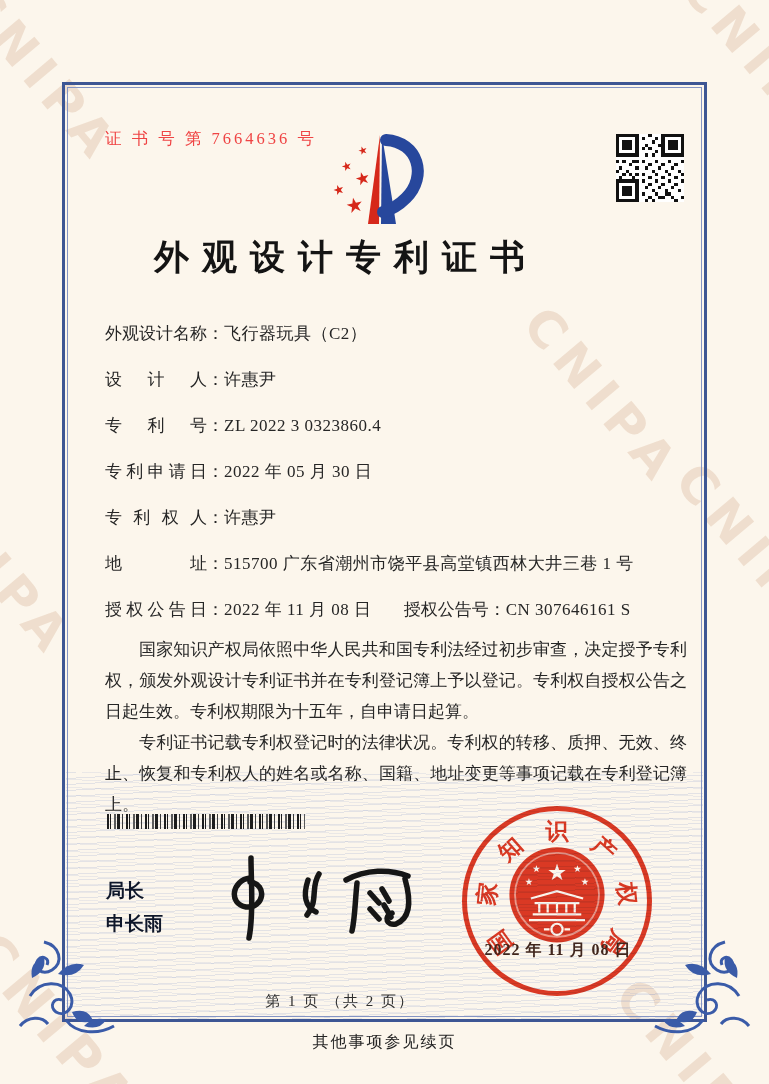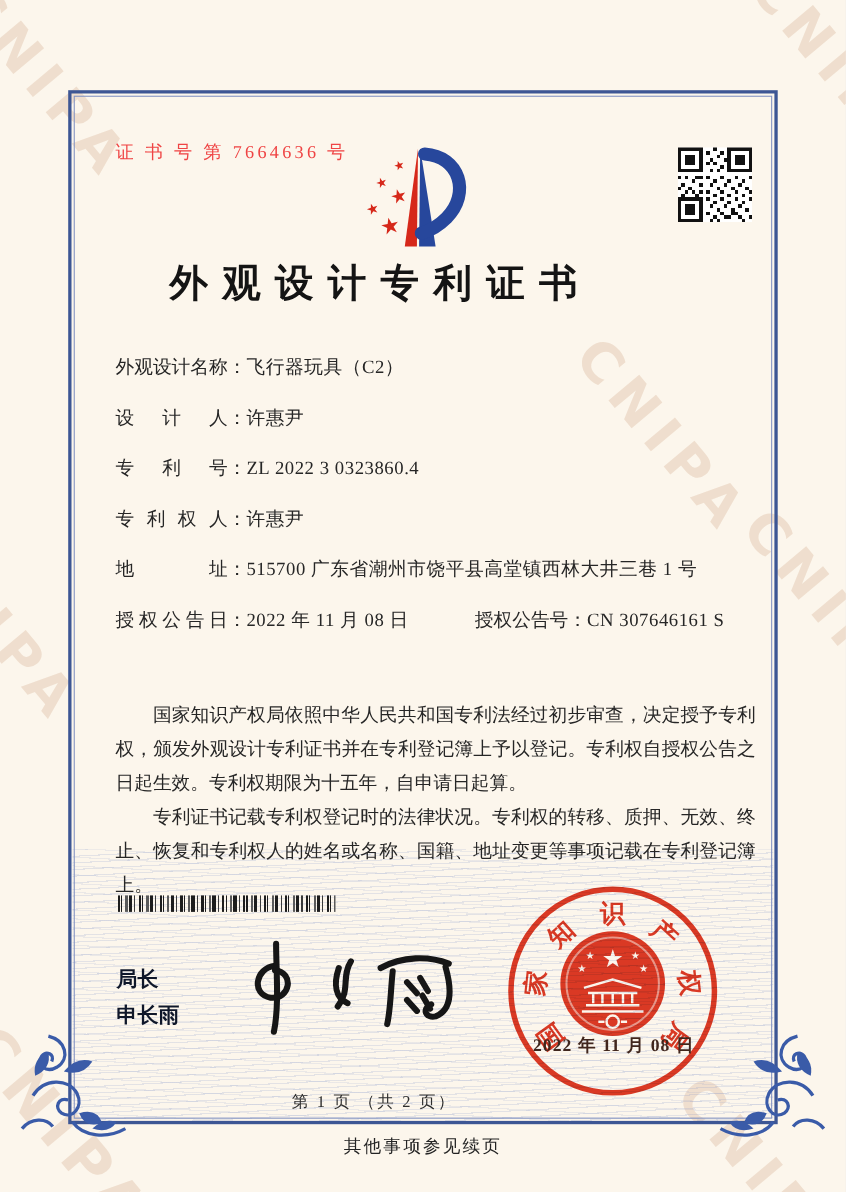--- a/index.html
+++ b/index.html
@@ -23,21 +23,21 @@
   .logo{position:absolute;left:322px;top:132px;width:104px;height:96px;}
   .qr{position:absolute;left:616px;top:134px;width:68px;height:68px;}
   .title{position:absolute;left:62px;width:555px;top:234px;text-align:center;
          font-size:35px;font-weight:bold;letter-spacing:13px;text-indent:13px;color:#141414;}
   
   .fields{position:absolute;left:105px;top:322px;width:582px;}
   .frow{font-size:17px;line-height:23px;margin-bottom:23px;white-space:nowrap;color:#262626;}
   .flabel{display:inline-block;width:102px;text-align:justify;text-align-last:justify;vertical-align:bottom;}
   .fcolon{display:inline-block;}
   .fvalue{letter-spacing:0.5px;}
-  .fpair2{margin-left:60px;}
+  .fpair2{margin-left:32px;}
   
   .paras{position:absolute;left:105px;top:634px;width:582px;font-size:17px;line-height:31px;
          text-align:justify;color:#262626;}
   .paras p{margin:0;text-indent:2em;}
   
   .barcode{position:absolute;left:107px;top:814px;width:198px;height:15px;
     background:repeating-linear-gradient(90deg,
       #1d1d1d 0 2px, rgba(0,0,0,0) 2px 3px,
       #1d1d1d 3px 4px, rgba(0,0,0,0) 4px 7px,
       #5a5a5a 7px 9px, rgba(0,0,0,0) 9px 10px,
@@ -131,20 +131,23 @@
 
   <div class="fields">
     <div class="frow">
       <span class="flabel">外观设计名称</span><span class="fcolon">：</span><span class="fvalue">飞行器玩具（C2）</span>
     </div>
     <div class="frow">
       <span class="flabel">设计人</span><span class="fcolon">：</span><span class="fvalue">许惠尹</span>
     </div>
     <div class="frow">
       <span class="flabel">专利号</span><span class="fcolon">：</span><span class="fvalue">ZL 2022 3 0323860.4</span>
+    </div>
+    <div class="frow">
+      <span class="flabel">专利申请日</span><span class="fcolon">：</span><span class="fvalue">2022 年 05 月 30 日</span>
     </div>
     <div class="frow">
       <span class="flabel">专利权人</span><span class="fcolon">：</span><span class="fvalue">许惠尹</span>
     </div>
     <div class="frow">
       <span class="flabel">地址</span><span class="fcolon">：</span><span class="fvalue">515700 广东省潮州市饶平县高堂镇西林大井三巷 1 号</span>
     </div>
     <div class="frow">
       <span class="flabel">授权公告日</span><span class="fcolon">：</span><span class="fvalue">2022 年 11 月 08 日</span><span class="fpair2"><span>授权公告号</span><span>：</span><span class="fvalue">CN 307646161 S</span></span>
     </div>

